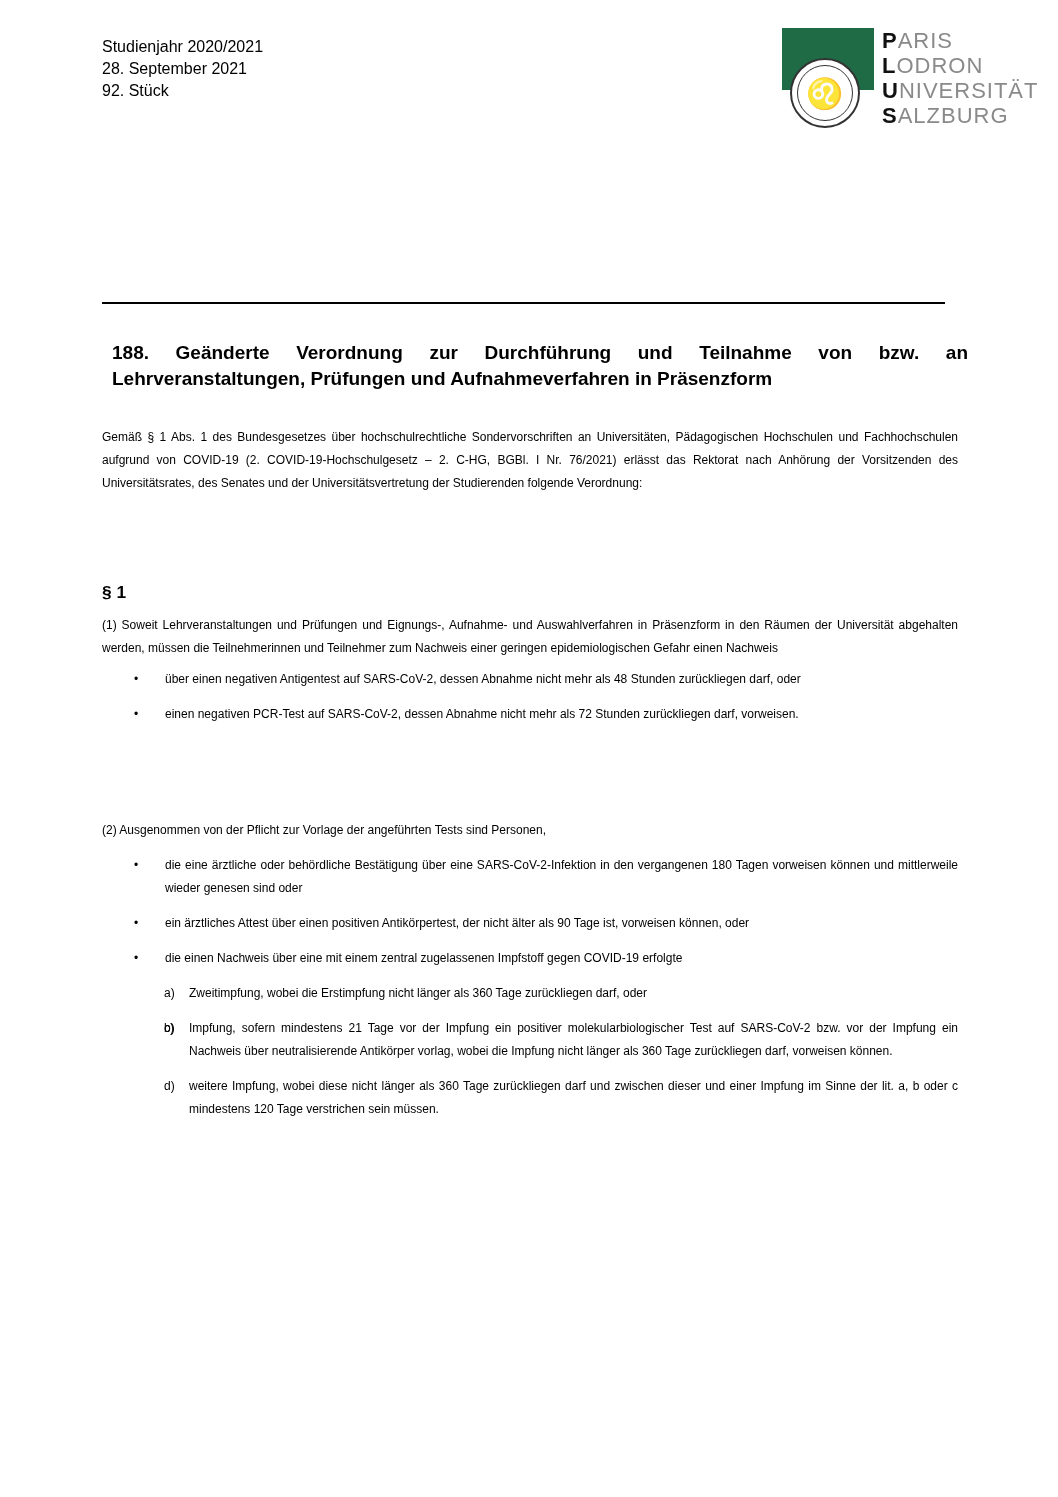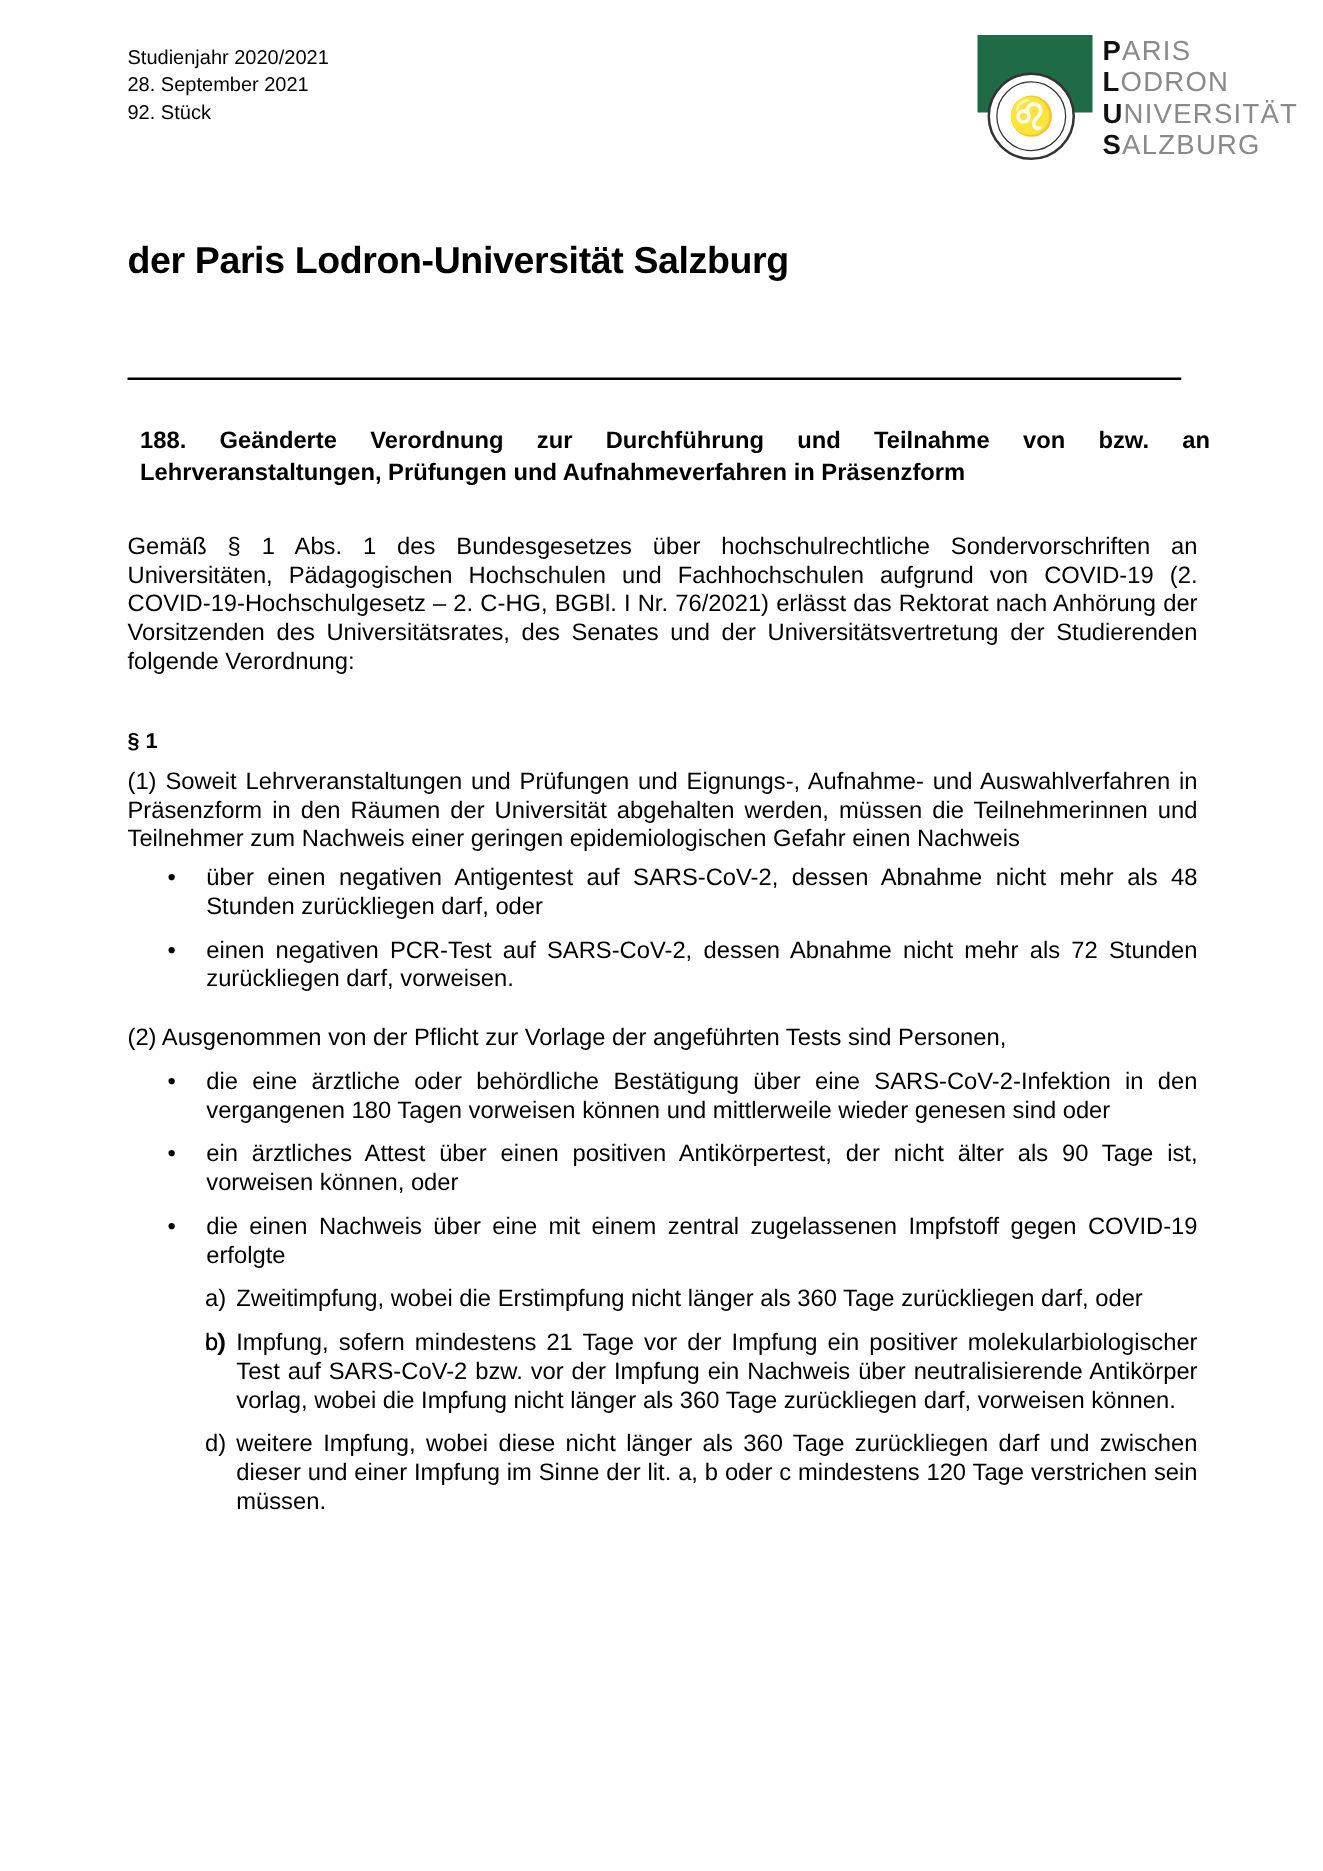--- a/index.html
+++ b/index.html
@@ -14,21 +14,21 @@
     .logo-circle .inner { position: absolute; left: 5px; top: 5px; width: 56px; height: 56px; border-radius: 50%;
                    border: 1.5px solid #333; box-sizing: border-box; display:flex; align-items:center; justify-content:center;
                    font-size: 30px; color: #222; }
     .logo-text { position: absolute; left: 100px; top: 0; font-size: 22px; line-height: 25px; color: #8a8a8a; letter-spacing: 1px; }
     .logo-text b { color: #111; }
     h1.title { position: absolute; left: 102px; top: 190px; margin: 0; font-size: 30px; line-height: 37px;
                font-weight: bold; letter-spacing: -0.3px; }
     .rule { position: absolute; left: 102px; top: 302px; width: 843px; height: 0; border-top: 2px solid #000; }
     .sec-heading { position: absolute; left: 102px; top: 330px; width: 856px; margin: 10px; font-size: 19px;
                    line-height: 26px; font-weight: bold; text-align: justify; }
-    .body { position: absolute; left: 102px; width: 856px; font-size: 19px; line-height: 23px; text-align: justify; }
+    .body { position: absolute; left: 102px; width: 856px; font-size: 12px; line-height: 23px; text-align: justify; }
     .body p { margin: 0; }
     .para-sign { position: absolute; left: 102px; top: 582px; font-size: 17.3px; font-weight: bold; }
     ul.bullets { list-style: none; margin: 0; padding: 0; }
     ul.bullets li { position: relative; padding-left: 63px; margin-bottom: 12px; }
     ul.bullets li .dot { position: absolute; left: 32px; top: 0; }
     ol.alpha { list-style: none; margin: 0; padding: 0; }
     ol.alpha li { position: relative; padding-left: 87px; margin-bottom: 12px; }
     ol.alpha li .lbl { position: absolute; left: 62px; top: 0; }
   </style>
 </head>
@@ -47,21 +47,20 @@
   </div>
   <div class="logo-text">
     <div><b>P</b><span>ARIS</span></div>
     <div><b>L</b><span>ODRON</span></div>
     <div><b>U</b><span>NIVERSITÄT</span></div>
     <div><b>S</b><span>ALZBURG</span></div>
   </div>
 </div>
 
 <h1 class="title">
-  <div>der Paris Lodron-Universität Salzburg</div>
 </h1>
 
 <div class="rule"></div>
 
 <h2 class="sec-heading">188. Geänderte Verordnung zur Durchführung und Teilnahme von bzw. an Lehrveranstaltungen, Prüfungen und Aufnahmeverfahren in Präsenzform</h2>
 
 <div class="body" style="top:426px;">
   <p>Gemäß § 1 Abs. 1 des Bundesgesetzes über hochschulrechtliche Sondervorschriften an Universitäten, Pädagogischen Hochschulen und Fachhochschulen aufgrund von COVID-19 (2. COVID-19-Hochschulgesetz – 2. C-HG, BGBl. I Nr. 76/2021) erlässt das Rektorat nach Anhörung der Vorsitzenden des Universitätsrates, des Senates und der Universitätsvertretung der Studierenden folgende Verordnung:</p>
 </div>
 

